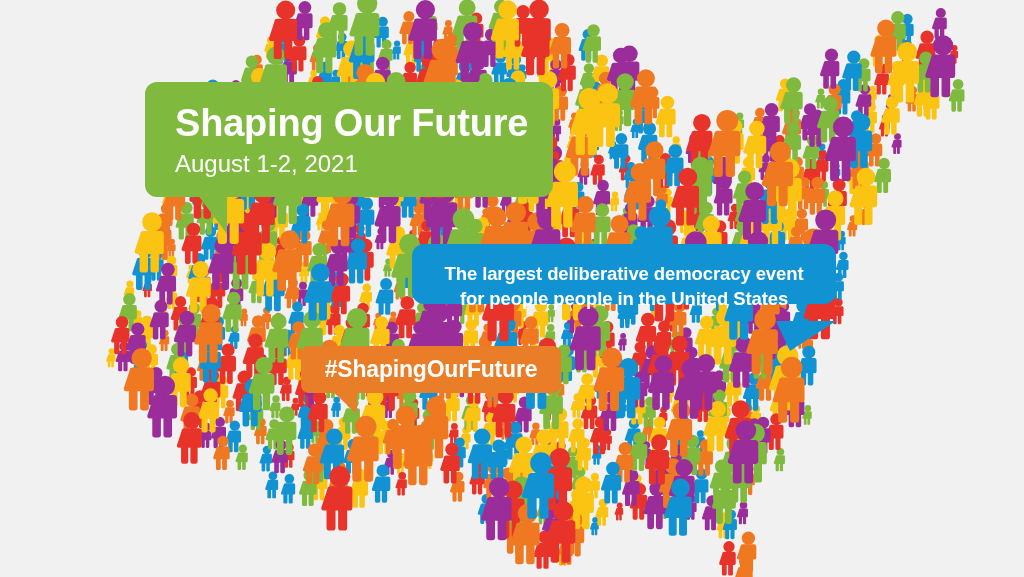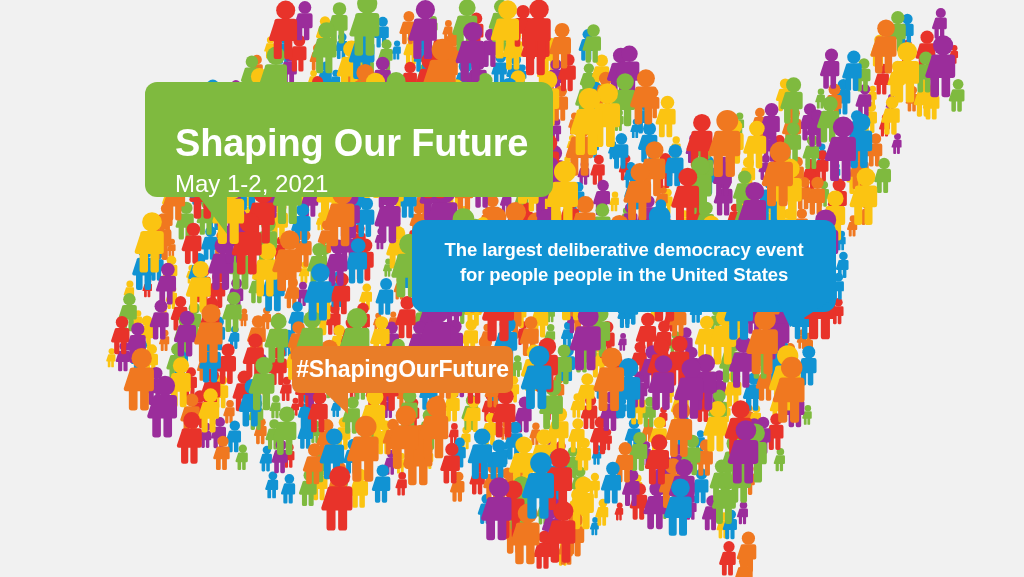--- a/index.html
+++ b/index.html
@@ -68,37 +68,36 @@
   #bubble-green .bubble-text {
     padding: 19px 0 0 30px;
   }
   .title-main {
     display: block;
     font-size: 38px;
     font-weight: bold;
     letter-spacing: -0.2px;
     line-height: 44px;
     color: #ffffff;
-    margin-top: 20px;
   }
   .title-sub {
     display: block;
     font-size: 24px;
     font-weight: normal;
     line-height: 32px;
     margin-top: 3px;
     color: #ffffff;
   }
 
   
   #bubble-blue {
     left: 412px;
-    top: 220px;
+    top: 244px;
     width: 424px;
-    height: 92px;
+    height: 60px;
   }
   #bubble-blue .bubble-body { background: #1193d3; }
   #bubble-blue .bubble-tail {
     left: 364px;
     top: 77px;
     border-left: 14px solid transparent;
     border-right: 46px solid transparent;
     border-top: 30px solid #1193d3;
   }
   #bubble-blue .bubble-text {
@@ -106,23 +105,23 @@
     text-align: center;
     font-size: 18.5px;
     font-weight: bold;
     line-height: 25px;
     letter-spacing: -0.1px;
   }
   .tagline-line { display: block; }
 
   
   #bubble-orange {
-    left: 292px;
+    left: 301px;
     top: 346px;
-    width: 221px;
+    width: 260px;
     height: 47px;
   }
   #bubble-orange .bubble-body { background: #e97d28; border-radius: 8px; }
   #bubble-orange .bubble-tail {
     left: 20px;
     top: 44px;
     border-left: 10px solid transparent;
     border-right: 26px solid #e97d28;
     border-bottom: 24px solid transparent;
   }
@@ -1006,21 +1005,21 @@
         <use href="#person" transform="translate(727.3,150.4) scale(1.138)" fill="#f07820"></use>
         <use href="#person" transform="translate(442.6,79.4) scale(1.139)" fill="#f07820"></use>
       </g>
   </svg>
 
   <div class="bubble" id="bubble-green">
     <div class="bubble-body"></div>
     <div class="bubble-tail"></div>
     <div class="bubble-text">
       <span class="title-main">Shaping Our Future</span>
-      <span class="title-sub">May 1-2, 2021</span>
+      <span class="title-sub">August 1-2, 2021</span>
     </div>
   </div>
 
   <div class="bubble" id="bubble-blue">
     <div class="bubble-body"></div>
     <div class="bubble-tail"></div>
     <div class="bubble-text">
       <span class="tagline-line">The largest deliberative democracy event</span>
       <span class="tagline-line">for people people in the United States</span>
     </div>

